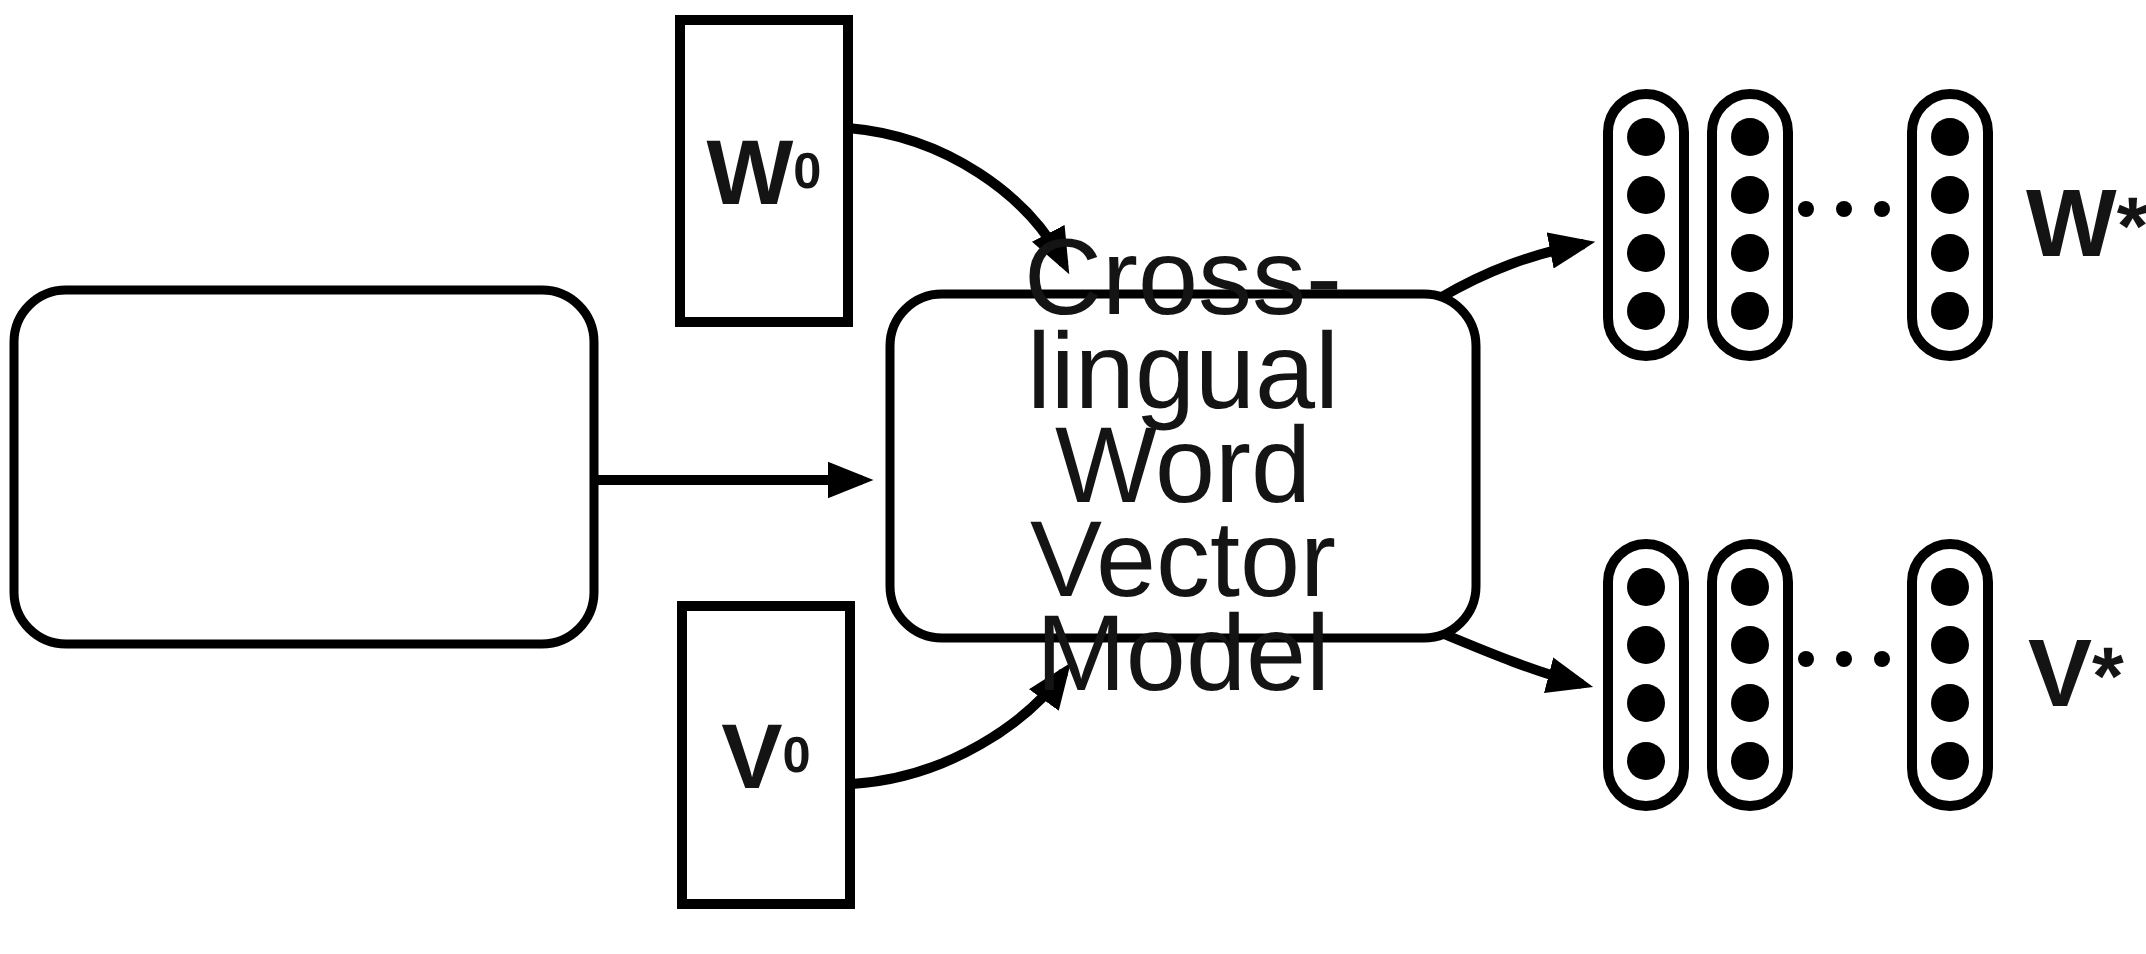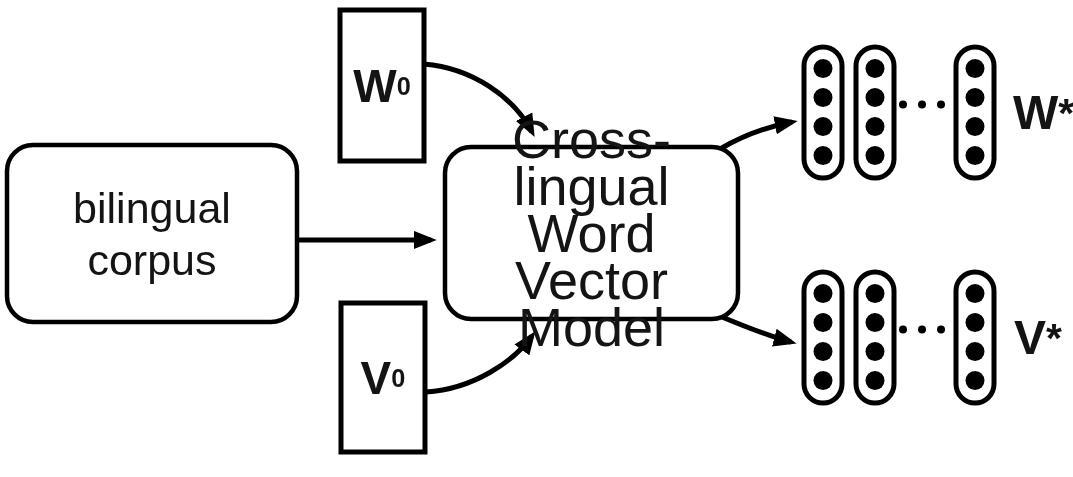--- a/index.html
+++ b/index.html
@@ -93,22 +93,20 @@
         <circle cx="975" cy="293.5" r="9.5" class="dot"></circle>
         <circle cx="975" cy="322.5" r="9.5" class="dot"></circle>
         <circle cx="975" cy="351.5" r="9.5" class="dot"></circle>
         <circle cx="975" cy="380.5" r="9.5" class="dot"></circle>
         <circle cx="903" cy="329.5" r="4" class="dot"></circle>
         <circle cx="922" cy="329.5" r="4" class="dot"></circle>
         <circle cx="941" cy="329.5" r="4" class="dot"></circle>
       </g>
     </svg>
 
-  <div class="label node-label" style="left:7px; top:145px; width:290px; height:177px;">bilingual
-corpus</div>
 
   <div class="label init-label" style="left:340px; top:10px; width:84px; height:151px;">
       <span>W</span>
       <span class="sup0">0</span>
     </div>
 
   <div class="label init-label" style="left:341px; top:303px; width:84px; height:149px;">
       <span>V</span>
       <span class="sup0">0</span>
     </div>

